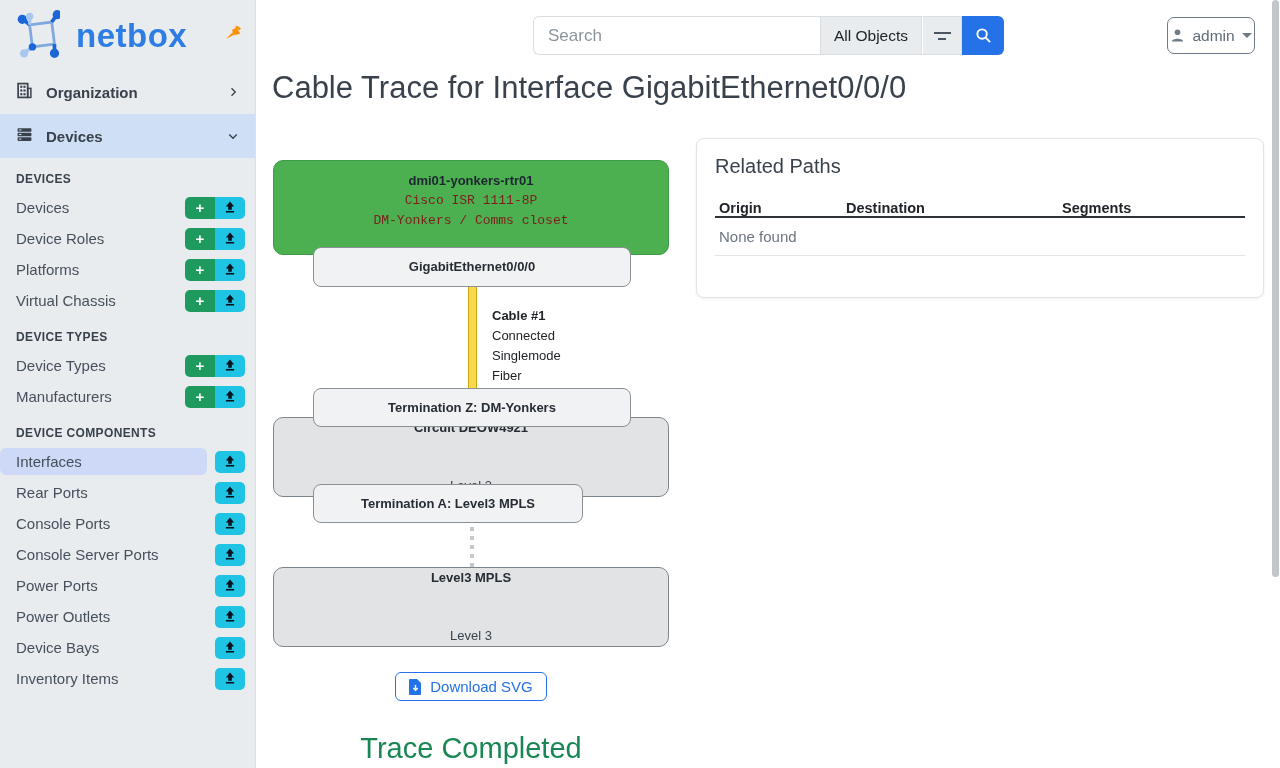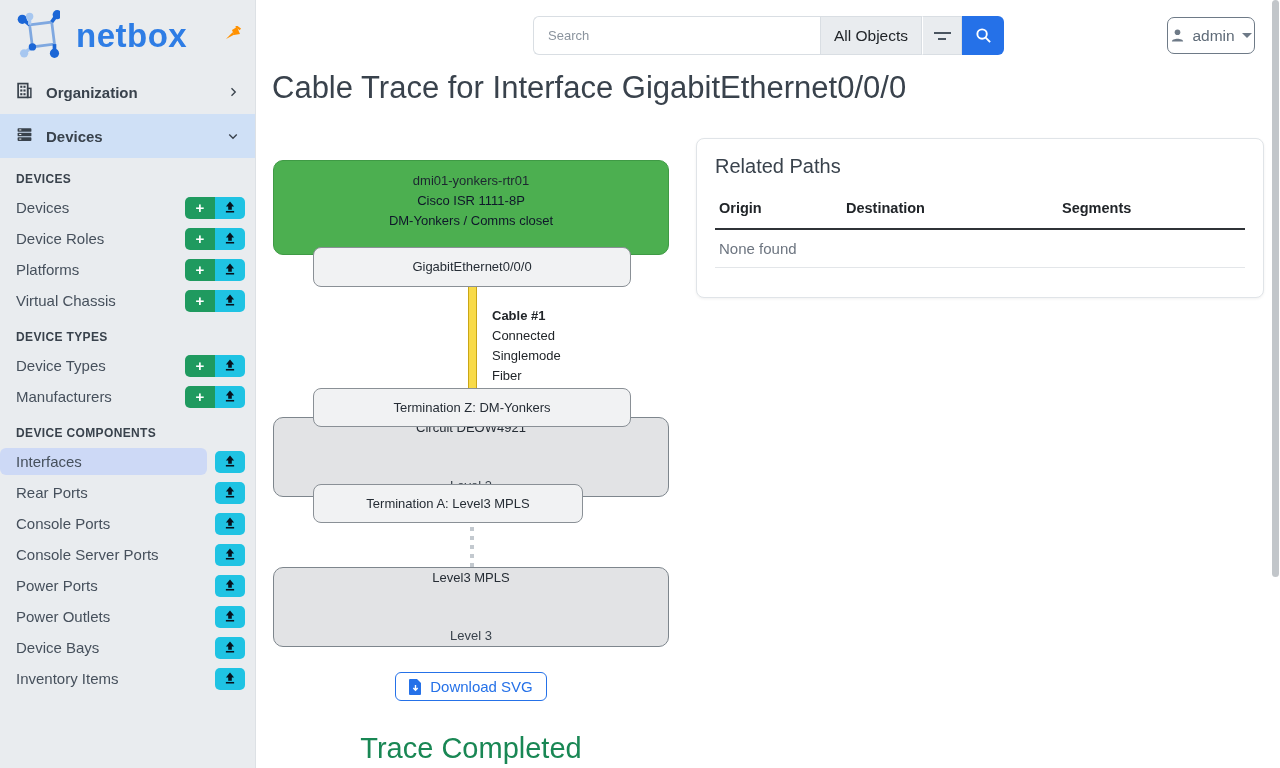--- a/index.html
+++ b/index.html
@@ -29,21 +29,21 @@
   .mini-btn { width:30px; height:22px; display:flex; align-items:center; justify-content:center;
     cursor:pointer; position:relative; z-index:1; }
   .btn-add { background:#1f9a5f; border-radius:5px 0 0 5px; color:#fff; font-size:15px; font-weight:700; }
   .btn-import { background:#1fc3e3; border-radius:0 5px 5px 0; }
   .btn-import.solo { border-radius:5px; }
 
   
   .main { position:absolute; left:256px; top:0; width:1024px; height:768px; background:#fff; }
   .search-input { position:absolute; left:277px; top:16px; width:287px; height:39px;
     border:1px solid #d9dee3; border-right:none; border-radius:6px 0 0 6px; padding:0 14px;
-    font-size:13px; color:#39424c; outline:none; }
+    font-size:17px; color:#39424c; outline:none; }
   .search-input::placeholder { color:#8b949e; }
   .scope-box { position:absolute; left:564px; top:16px; width:102px; height:39px;
     background:#e9ecef; border:1px solid #d9dee3; display:flex; align-items:center;
     justify-content:center; font-size:15.5px; color:#212529; cursor:pointer; }
   .filter-btn { position:absolute; left:666px; top:16px; width:40px; height:39px;
     background:#e9ecef; border:1px solid #d9dee3; border-left:1px solid #fff;
     display:flex; flex-direction:column; align-items:center; justify-content:center; gap:4px; cursor:pointer; }
   .filter-btn .l1 { width:17px; height:2px; background:#4a5560; }
   .filter-btn .l2 { width:8px;  height:2px; background:#4a5560; }
   .search-btn { position:absolute; left:706px; top:16px; width:42px; height:39px;
@@ -57,45 +57,45 @@
 
   .page-title { position:absolute; left:16px; top:70px; font-size:31px; font-weight:400; color:#39424c; }
 
   
   .trace { position:absolute; left:0; top:0; }
   .tbox { position:absolute; display:flex; flex-direction:column; align-items:center;
     justify-content:center; text-align:center; font-size:13px; }
   .parent-box { background:#e2e3e5; border:1px solid #7e868d; border-radius:10px;justify-content:space-between; }
   .green-box { background:#4caf50; border:1px solid #3f9a45; }
   .node-box { background:#f1f2f3; border:1px solid #8a9096; border-radius:8px; z-index:2; }
-  .tbox .t { font-weight:400; color:#262d35; line-height:20px; }
+  .tbox .t { font-weight:700; color:#262d35; line-height:20px; }
   .tbox .s { color:#39424c; line-height:20px; }
   .green-box .t { color:#1d2630; }
-  .green-box .s { color:#0f172a; }
+  .green-box .s { color:#7f1d1d;font-family:Liberation Mono, monospace; }
   .cable-line { position:absolute; left:212px; top:287px; width:9px; height:101px;
     background:#f8da48; border-left:1px solid #caa616; border-right:1px solid #caa616; }
   .cable-label { position:absolute; left:236px; top:306px; font-size:13px; color:#212529;
     line-height:20px; text-align:left; }
   .cable-label .t { font-weight:700; }
   .dash-line { position:absolute; left:214px; top:527px; width:4px; height:40px;
     background:repeating-linear-gradient(to bottom,#c3c9cf 0 4px,transparent 4px 9px); }
   .dl-wrap { position:absolute; left:17px; top:672px; width:396px; text-align:center; }
   .dl-btn { display:inline-flex; align-items:center; gap:8px; padding:5px 13px;
     border:1px solid #2571e8; border-radius:6px; background:#fff; color:#2571e8;
     font-size:15px; cursor:pointer; font-family:"Liberation Sans",sans-serif; }
   .trace-status { position:absolute; left:17px; top:732px; width:396px; text-align:center;
     font-size:29px; color:#198754; }
 
   
   .card { position:absolute; left:440px; top:138px; width:568px; min-height:160px;
     background:#fff; border:1px solid #e0e4e8; border-radius:8px;
     box-shadow:0 1px 3px rgba(0,0,0,.06); padding:16px 18px; }
   .card h2 { font-size:20px; font-weight:400; color:#39424c; margin-bottom:16px; }
   .paths-table { width:100%; border-collapse:collapse; table-layout:fixed; }
-  .paths-table th { text-align:left; font-size:14.5px; color:#212529; padding:6px 4px 12px 4px;
+  .paths-table th { text-align:left; font-size:14.5px; color:#212529; padding:6px 4px 0 4px;
     border-bottom:2px solid #2f3337; }
   .paths-table td { font-size:15px; color:#6d7580; padding:10px 4px;
     border-bottom:1px solid #e3e6e9; }
   .col-origin { width:127px; } .col-dest { width:216px; }
 
   .scroll-thumb { position:absolute; right:1px; top:0; width:7px; height:577px;
     background:#c2c6ca; border-radius:4px; }
 </style>
 </head>
 <body>

